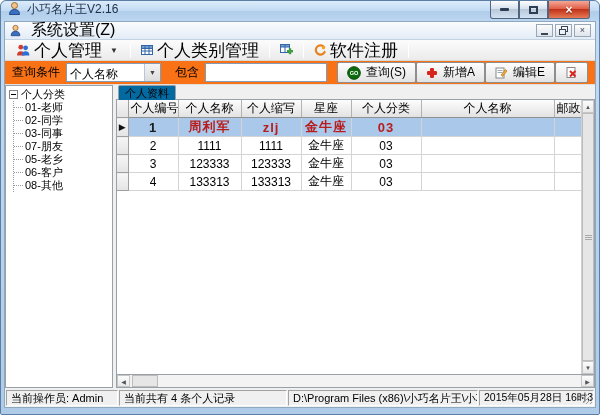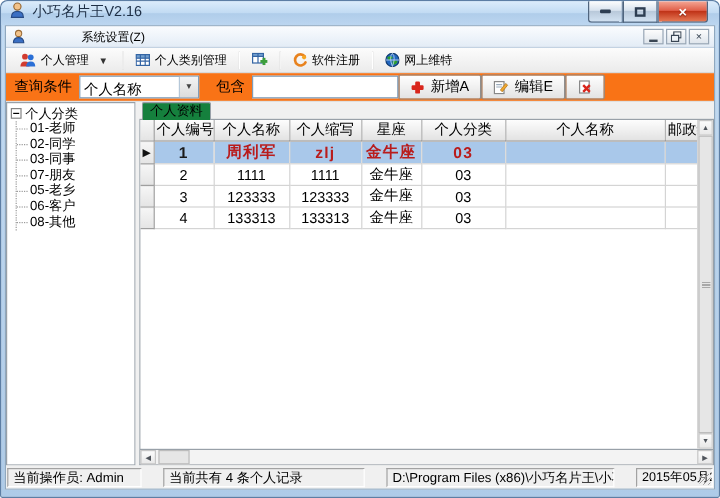--- a/index.html
+++ b/index.html
@@ -40,37 +40,37 @@
     position: absolute; left: 3px; right: 3px; top: 20px; bottom: 6px;
     background: #f0f0f0; display: flex; flex-direction: column;
     border: 1px solid #8ea8c0;
   }
   
   .menubar {
     height: 18px; display: flex; align-items: center; padding: 0 4px; gap: 4px;
     background: linear-gradient(#fafcfe, #e3ecf6);
     border-bottom: 1px solid #c3d2e2; position: relative;
   }
-  .menu-item { padding: 1px 5px; font-size: 10px; margin-left: 37px; }
+  .menu-item { padding: 1px 5px; font-size: 16px; }
   .mdi-buttons { position: absolute; right: 4px; top: 2px; display: flex; gap: 2px; }
   .mdi-btn {
     width: 17px; height: 13px; display: flex; align-items: center; justify-content: center;
     background: linear-gradient(#fcfcfc, #dfe5ec); border: 1px solid #98a6b5;
     font-size: 9px; color: #3a4654; line-height: 1;
   }
   .mdi-min-glyph { width: 7px; height: 2px; background: #3a4654; margin-top: 6px; }
   
   .toolbar {
     height: 21px; display: flex; align-items: center; padding: 0 5px;
     background: linear-gradient(#fcfcfc, #ebebeb);
     border-bottom: 1px solid #d8d8d8;
   }
   .tb-btn {
     display: flex; align-items: center; gap: 4px; padding: 2px 6px;
-    font-size: 10px; cursor: default; white-space: nowrap;
+    font-size: 17px; cursor: default; white-space: nowrap;
   }
   .tb-drop { padding: 2px 8px 2px 2px; font-size: 8px; color: #333; }
   .tb-sep { width: 1px; height: 15px; background: #b9b9b9; border-right: 1px solid #fff; margin: 0 4px; }
   
   .querybar {
     height: 24px; display: flex; align-items: center; padding: 0 7px;
     background: #f97316; border-bottom: 1px solid #e0e0e0;
   }
   .q-label { font-size: 12px; margin-right: 6px; white-space: nowrap; }
   .combo {
@@ -110,21 +110,21 @@
   .tree-item { position: relative; padding-left: 11px; height: 13px; line-height: 13px; white-space: nowrap; }
   .tree-item::before {
     content: ""; position: absolute; left: 0; top: 6px; width: 9px;
     border-top: 1px dotted #9a9a9a;
   }
   .splitter { width: 3px; background: #f0f0f0; }
   .right-panel { flex: 1; display: flex; flex-direction: column; overflow: hidden; }
   .tab-strip { height: 15px; padding-left: 2px; position: relative; z-index: 2; }
   .tab {
     display: inline-block; min-width: 54px; height: 15px; padding: 0 6px;
-    background: #15803d; border: 1px solid #98a0a8; border-bottom: none;
+    background: #0369a1; border: 1px solid #98a0a8; border-bottom: none;
     font-size: 11px; line-height: 14px; text-align: center; border-radius: 2px 2px 0 0;
   }
   .grid-area {
     flex: 1; position: relative; background: #fff;
     border: 1px solid #98a0a8; margin-top: -1px; overflow: hidden;
   }
   table.grid { border-collapse: collapse; table-layout: fixed; width: 473px; }
   table.grid th {
     height: 17px; font-weight: normal; font-size: 12px;
     background: linear-gradient(#fdfdfd, #e2e2e2);
@@ -168,21 +168,21 @@
     display: flex; align-items: stretch;
   }
   .hs-btn {
     width: 13px; flex: none; display: flex; align-items: center; justify-content: center;
     font-size: 6px; color: #50555c; background: linear-gradient(#fcfcfc, #e8e8e8);
     border: 1px solid #c6c6c6;
   }
   .hthumb { width: 26px; margin-left: 2px; background: #e6e6e6; border: 1px solid #bcbcbc; }
   .hs-track { flex: 1; }
   
-  .statusbar { height: 19px; display: flex; gap: 18px; padding: 2px 1px 1px 1px; background: #f0f0f0; }
+  .statusbar { height: 19px; display: flex; gap: 1px; padding: 2px 1px 1px 1px; background: #f0f0f0; }
   .status-cell {
     border: 1px solid; border-color: #a2a2a2 #fff #fff #a2a2a2;
     background: #f0f0f0; font-size: 11px; padding: 0 4px;
     display: flex; align-items: center; overflow: hidden; white-space: nowrap;
   }
   .status-cell.c1 { width: 112px; flex: none; }
   .status-cell.c2 { width: 168px; flex: none; }
   .status-cell.c3 { width: 190px; flex: none; }
   .status-cell.c4 { flex: 1; font-size: 10.5px; position: relative; }
   .resize-grip {
@@ -281,42 +281,39 @@
       <div class="tb-btn">
         <span class="ico">
           <svg width="12" height="12" viewBox="0 0 12 12">
             <path d="M10 3 A4.6 4.6 0 1 0 10.6 8" fill="none" stroke="#e8821e" stroke-width="2.2" stroke-linecap="round"></path>
             <circle cx="9.4" cy="3.8" r="1.7" fill="#f6a623"></circle>
           </svg>
         </span>
         <span>软件注册</span>
       </div>
       <div class="tb-sep"></div>
-      <div class="tb-btn">
-        <span class="ico">
-          <svg width="12" height="12" viewBox="0 0 12 12">
-            <circle cx="6" cy="6" r="5.5" fill="#2166c0" stroke="#123c73"></circle>
-            <path d="M1.5 4 q3-2.6 5 0 q-1 2-3.6 2 z" fill="#2f9e2f"></path>
-            <path d="M6 7 q3-1.5 4.4 0.5 q-1.5 3-4 2.4 z" fill="#2f9e2f"></path>
-            <line x1="0.5" y1="6" x2="11.5" y2="6" stroke="#bcd6f0" stroke-width="0.7"></line>
-            <path d="M6 0.5 q3 2.8 0 11 M6 0.5 q-3 2.8 0 11" fill="none" stroke="#bcd6f0" stroke-width="0.7"></path>
-          </svg>
-        </span>
-        <span>网上维特</span>
-      </div>
     </div>
 
     <div class="querybar">
       <span class="q-label">查询条件</span>
       <div class="combo">
         <span class="combo-value">个人名称</span>
         <span class="combo-arrow">▼</span>
       </div>
       <span class="q-label">包含</span>
       <input class="search-input" type="text" value="" style="">
+      <div class="q-btn first">
+        <span class="ico">
+          <svg width="14" height="14" viewBox="0 0 14 14">
+            <circle cx="7" cy="7" r="6.3" fill="#0c6b0c" stroke="#064a06"></circle>
+            <text x="7" y="9.4" font-size="5.6" fill="#fff" text-anchor="middle" font-weight="bold" font-family="Liberation Sans, sans-serif">GO</text>
+          </svg>
+        </span>
+        <span>查询(S)</span>
+      </div>
       <div class="q-btn spaced">
         <span class="ico">
           <svg width="12" height="12" viewBox="0 0 12 12">
             <rect x="4" y="1" width="4" height="10" rx="1" fill="#d9261c"></rect>
             <rect x="1" y="4" width="10" height="4" rx="1" fill="#d9261c"></rect>
           </svg>
         </span>
         <span>新增A</span>
       </div>
       <div class="q-btn spaced">

